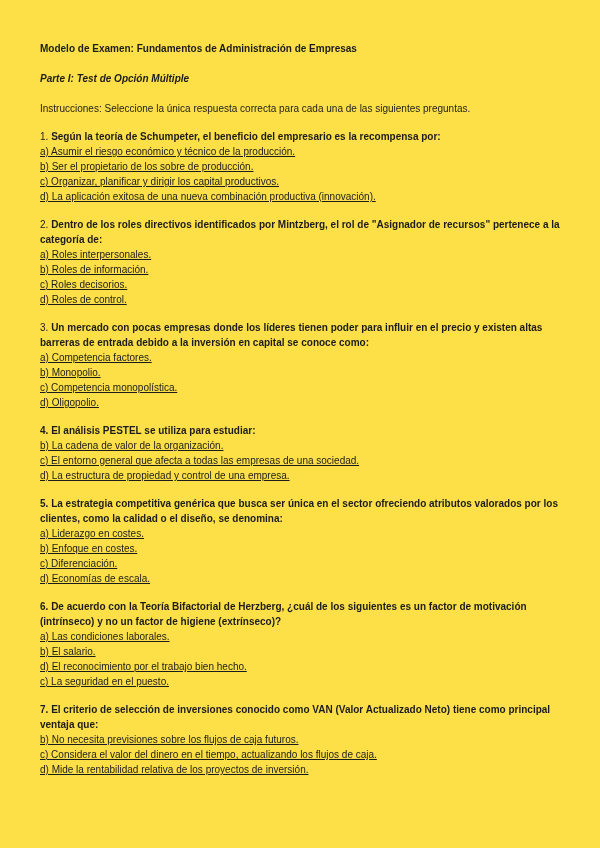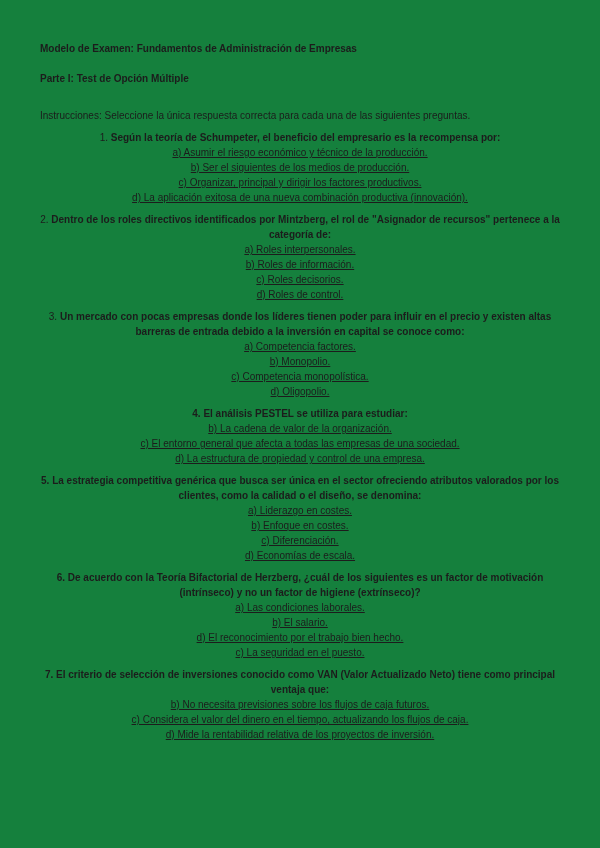--- a/index.html
+++ b/index.html
@@ -6,42 +6,42 @@
     margin: 0;
     padding: 0;
     background: #ffffff;
   }
   .page {
     position: relative;
     width: 600px;
     height: 848px;
     box-sizing: border-box;
     padding: 41px 40px 30px 40px;
-    background: #15803d;
+    background: #fde047;
     color: #1c1c1c;
     font-family: "Liberation Sans", "DejaVu Sans", sans-serif;
     font-size: 10px;
     line-height: 15px;
     overflow: hidden;
   }
   p { margin: 0; }
   .doc-title {
     font-weight: bold;
     margin-bottom: 15px;
   }
   .section-title {
     font-weight: bold;
-    margin-bottom: 22px;
+    margin-bottom: 15px;
+    font-style: italic;
   }
   .instructions {
     margin-bottom: 4px;
   }
   .question {
-    margin-top: 7px;
-    text-align: center;
+    margin-top: 13px;
   }
   .q-head {
     font-weight: bold;
   }
   .q-num.plain-num {
     font-weight: normal;
   }
   .option {
     font-weight: normal;
     text-decoration: underline;
@@ -54,22 +54,22 @@
 
   <p class="doc-title">Modelo de Examen: Fundamentos de Administración de Empresas</p>
 
   <p class="section-title">Parte I: Test de Opción Múltiple</p>
 
   <p class="instructions">Instrucciones: Seleccione la única respuesta correcta para cada una de las siguientes preguntas.</p>
 
   <section class="question">
     <p class="q-head"><span class="q-num plain-num">1.</span> <span class="q-text">Según la teoría de Schumpeter, el beneficio del empresario es la recompensa por:</span></p>
     <p class="option">a) Asumir el riesgo económico y técnico de la producción.</p>
-    <p class="option">b) Ser el siguientes de los medios de producción.</p>
-    <p class="option">c) Organizar, principal y dirigir los factores productivos.</p>
+    <p class="option">b) Ser el propietario de los sobre de producción.</p>
+    <p class="option">c) Organizar, planificar y dirigir los capital productivos.</p>
     <p class="option">d) La aplicación exitosa de una nueva combinación productiva (innovación).</p>
   </section>
 
   <section class="question">
     <p class="q-head"><span class="q-num plain-num">2.</span> <span class="q-text">Dentro de los roles directivos identificados por Mintzberg, el rol de "Asignador de recursos" pertenece a la categoría de:</span></p>
     <p class="option">a) Roles interpersonales.</p>
     <p class="option">b) Roles de información.</p>
     <p class="option">c) Roles decisorios.</p>
     <p class="option">d) Roles de control.</p>
   </section>

